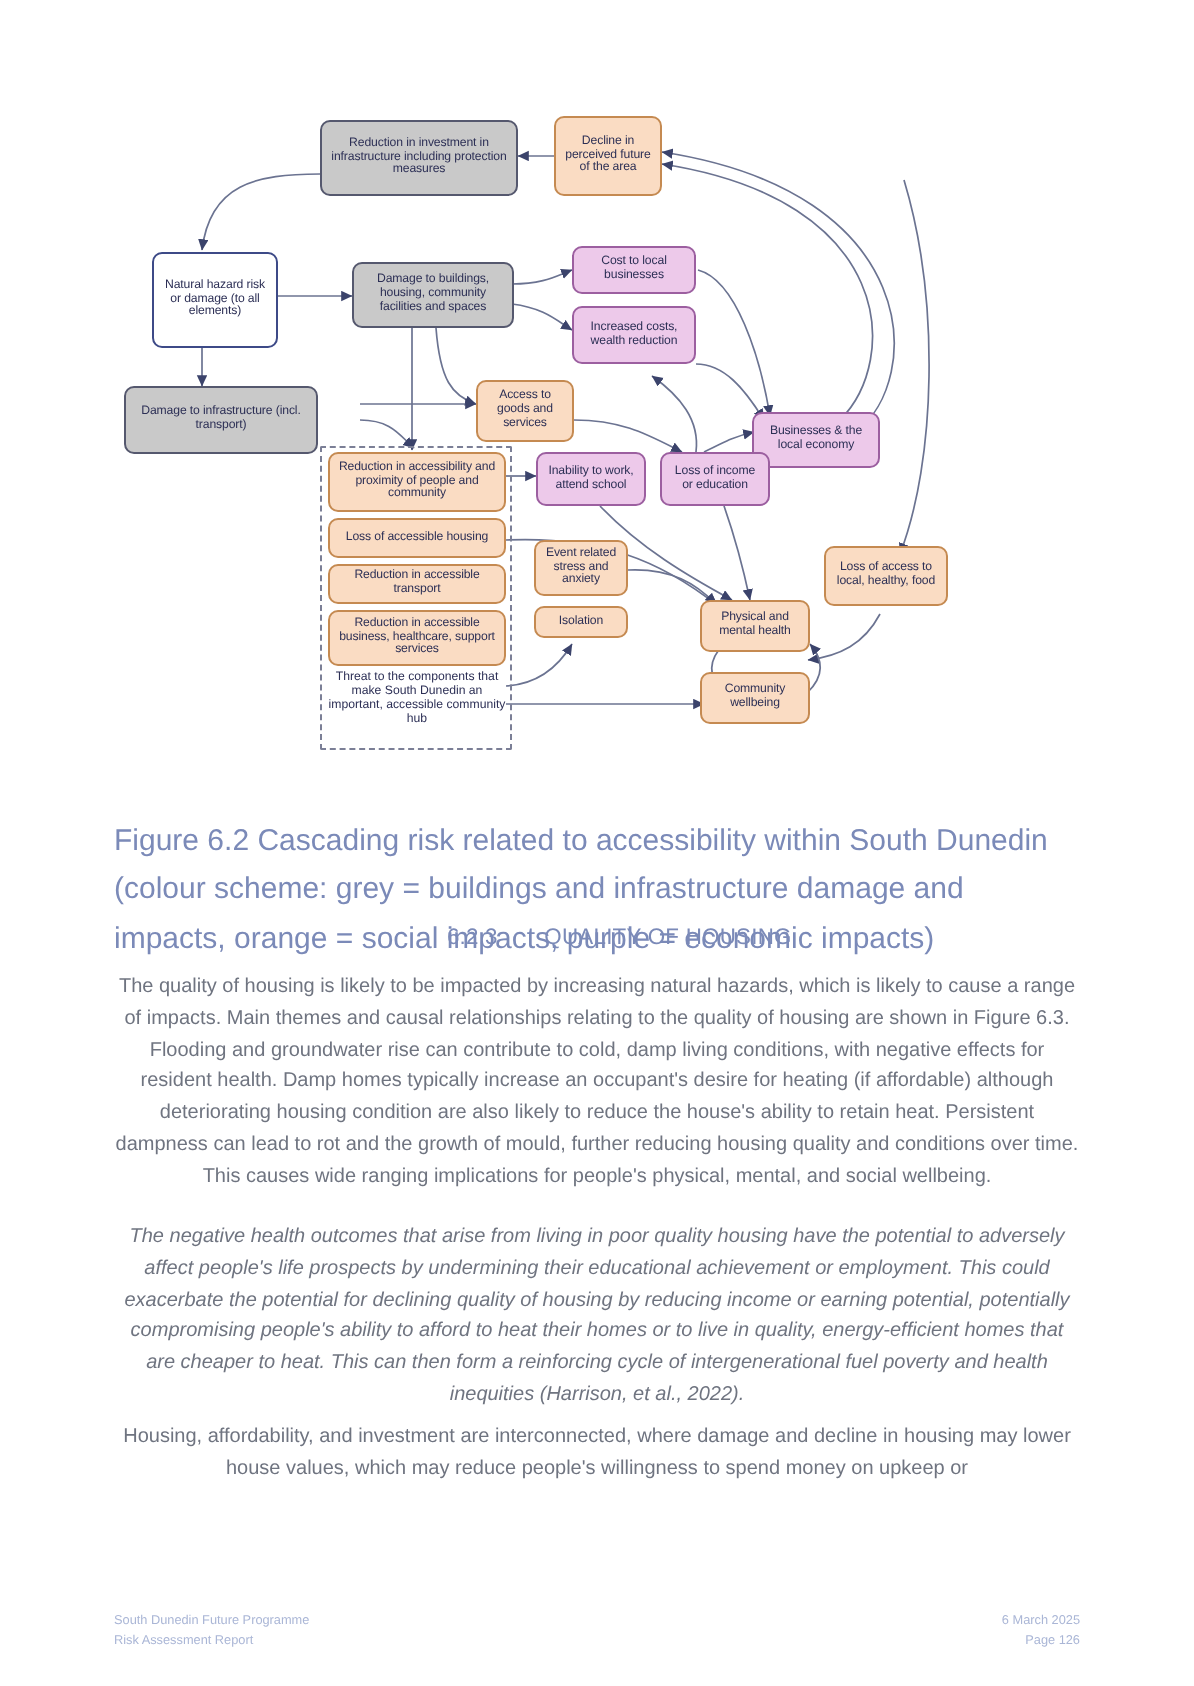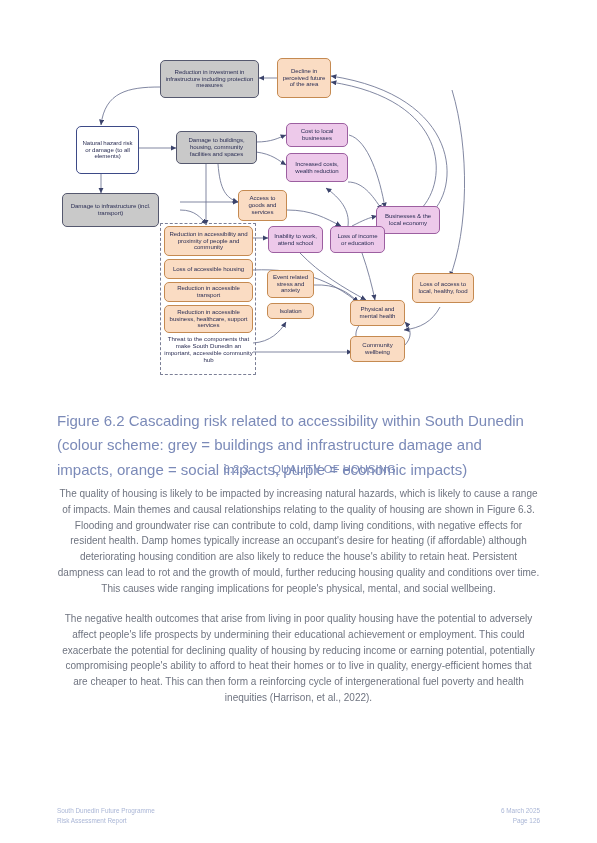--- a/index.html
+++ b/index.html
@@ -108,21 +108,21 @@
   .body-par {
     position: absolute;
     left: 57px;
     width: 483px;
     font-size: 10px;
     line-height: 1.58;
     color: #6f7480;
     text-align: center;
   }
   #para-1 { top: 486px; }
-  #para-2 { top: 611px; }
+  #para-2 { top: 611px; font-style: italic; }
   #para-3 { top: 711px; }
 
   
   .footer {
     position: absolute;
     left: 0;
     top: 806px;
     width: 597px;
     height: 26px;
   }
@@ -313,20 +313,23 @@
   </div>
 
   <div class="body-par" id="para-1">
     <span>The quality of housing is likely to be impacted by increasing natural hazards, which is likely to cause a range of impacts. Main themes and causal relationships relating to the quality of housing are shown in Figure 6.3. Flooding and groundwater rise can contribute to cold, damp living conditions, with negative effects for resident health. Damp homes typically increase an occupant's desire for heating (if affordable) although deteriorating housing condition are also likely to reduce the house's ability to retain heat. Persistent dampness can lead to rot and the growth of mould, further reducing housing quality and conditions over time. This causes wide ranging implications for people's physical, mental, and social wellbeing.</span>
   </div>
 
   <div class="body-par" id="para-2">
     <span>The negative health outcomes that arise from living in poor quality housing have the potential to adversely affect people's life prospects by undermining their educational achievement or employment. This could exacerbate the potential for declining quality of housing by reducing income or earning potential, potentially compromising people's ability to afford to heat their homes or to live in quality, energy-efficient homes that are cheaper to heat. This can then form a reinforcing cycle of intergenerational fuel poverty and health inequities (Harrison, et al., 2022).</span>
   </div>
 
+  <div class="body-par" id="para-3">
+    <span>Housing, affordability, and investment are interconnected, where damage and decline in housing may lower house values, which may reduce people's willingness to spend money on upkeep or</span>
+  </div>
 
   <div class="footer">
     <div class="footer-left">
       <div>South Dunedin Future Programme</div>
       <div>Risk Assessment Report</div>
     </div>
     <div class="footer-right">
       <div>6 March 2025</div>
       <div>Page 126</div>
     </div>

